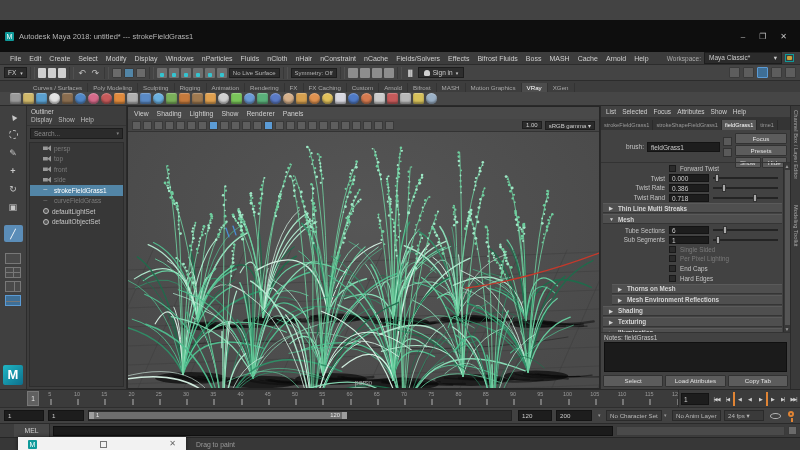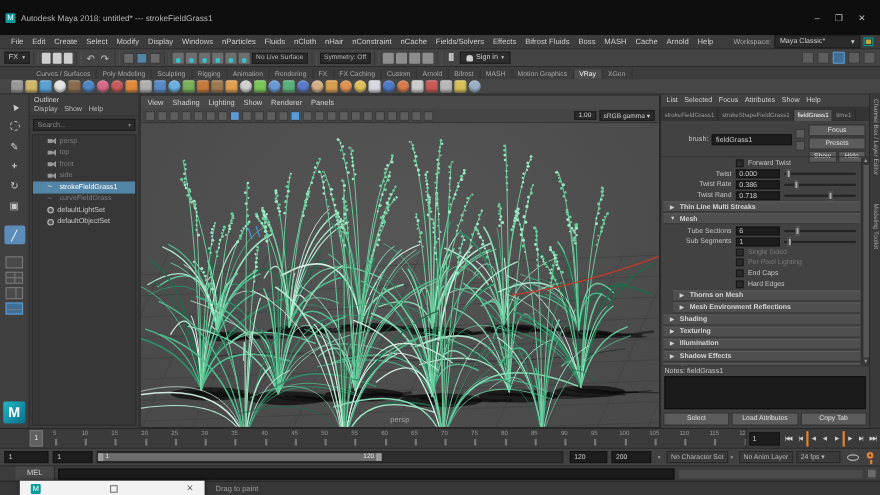--- a/index.html
+++ b/index.html
@@ -1,21 +1,21 @@
 <!DOCTYPE html>
 <html><head>
 <meta charset="utf-8">
 <style>
   html,body{margin:0;padding:0;background:#202020;}
   *{box-sizing:border-box;}
   .root{position:relative;width:800px;height:450px;background:#434343;overflow:hidden;
         font-family:"Liberation Sans",sans-serif;color:#c8c8c8;font-size:8px;
         display:flex;flex-direction:column;}
   
-  .titlebar{height:14px;background:#0e0e0e;display:flex;align-items:center;padding:16px 5px;gap:5px;flex:none;}
+  .titlebar{height:14px;background:#0e0e0e;display:flex;align-items:center;padding:16px 5px;gap:5px;flex:none;margin-top:20px;}
   .maya-ico{width:9px;height:9px;background:#0e9a9a;color:#fff;font-size:7px;line-height:9px;text-align:center;border-radius:1px;}
   .titlebar .title{color:#b5b5b5;font-size:7.5px;}
   .win-btns{margin-left:auto;display:flex;gap:14px;color:#c0c0c0;font-size:8px;padding-right:8px;}
   
   .menubar{height:13px;background:#3c3c3c;border-bottom:1px solid #2c2c2c;display:flex;align-items:center;padding:0 6px;gap:0;flex:none;}
   .menu-item{padding:0 4px;font-size:7px;color:#cfcfcf;white-space:nowrap;}
   .workspace{margin-left:auto;display:flex;align-items:center;gap:3px;font-size:6.5px;color:#aaa;}
   .ws-dd{background:#2b2b2b;border:1px solid #1d1d1d;padding:1px 4px;color:#ccc;min-width:78px;display:flex;justify-content:space-between;}
   .lock{width:9px;height:8px;border:1px solid #0e9a9a;background:#3a3a3a;display:flex;align-items:center;justify-content:center;}
   .lock i{display:block;width:5px;height:4px;background:#c8a23c;border-radius:1px;position:relative;}

